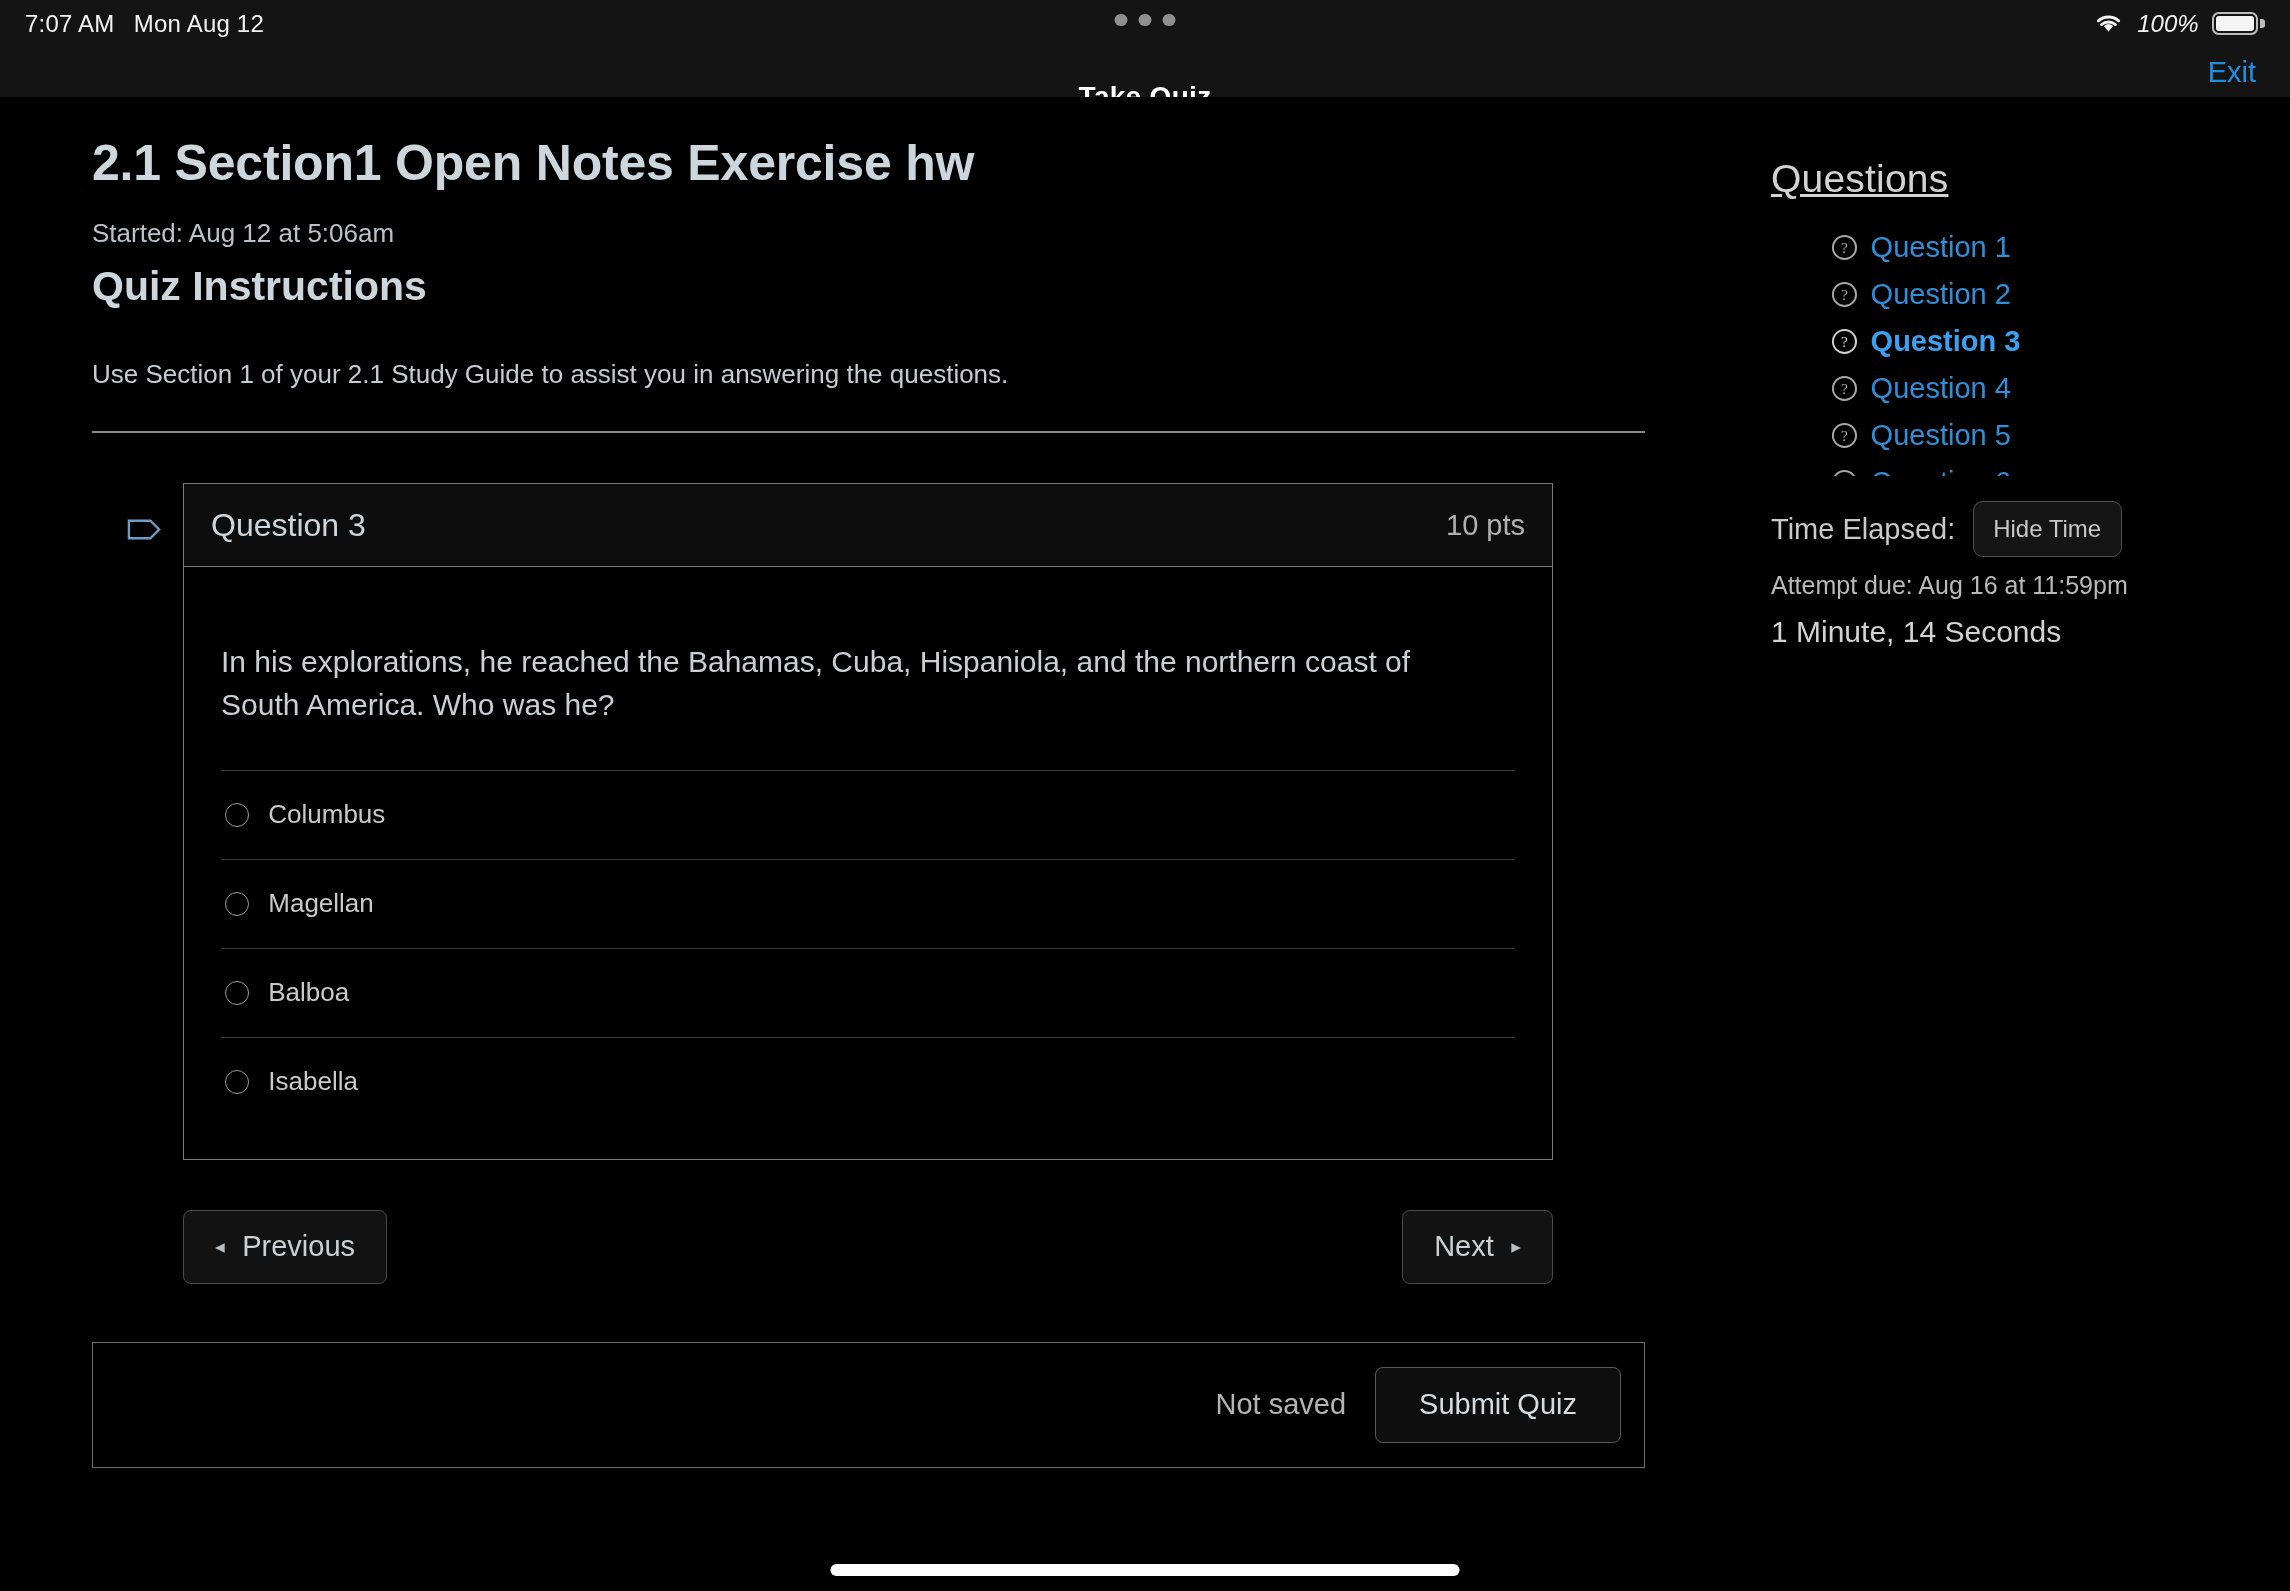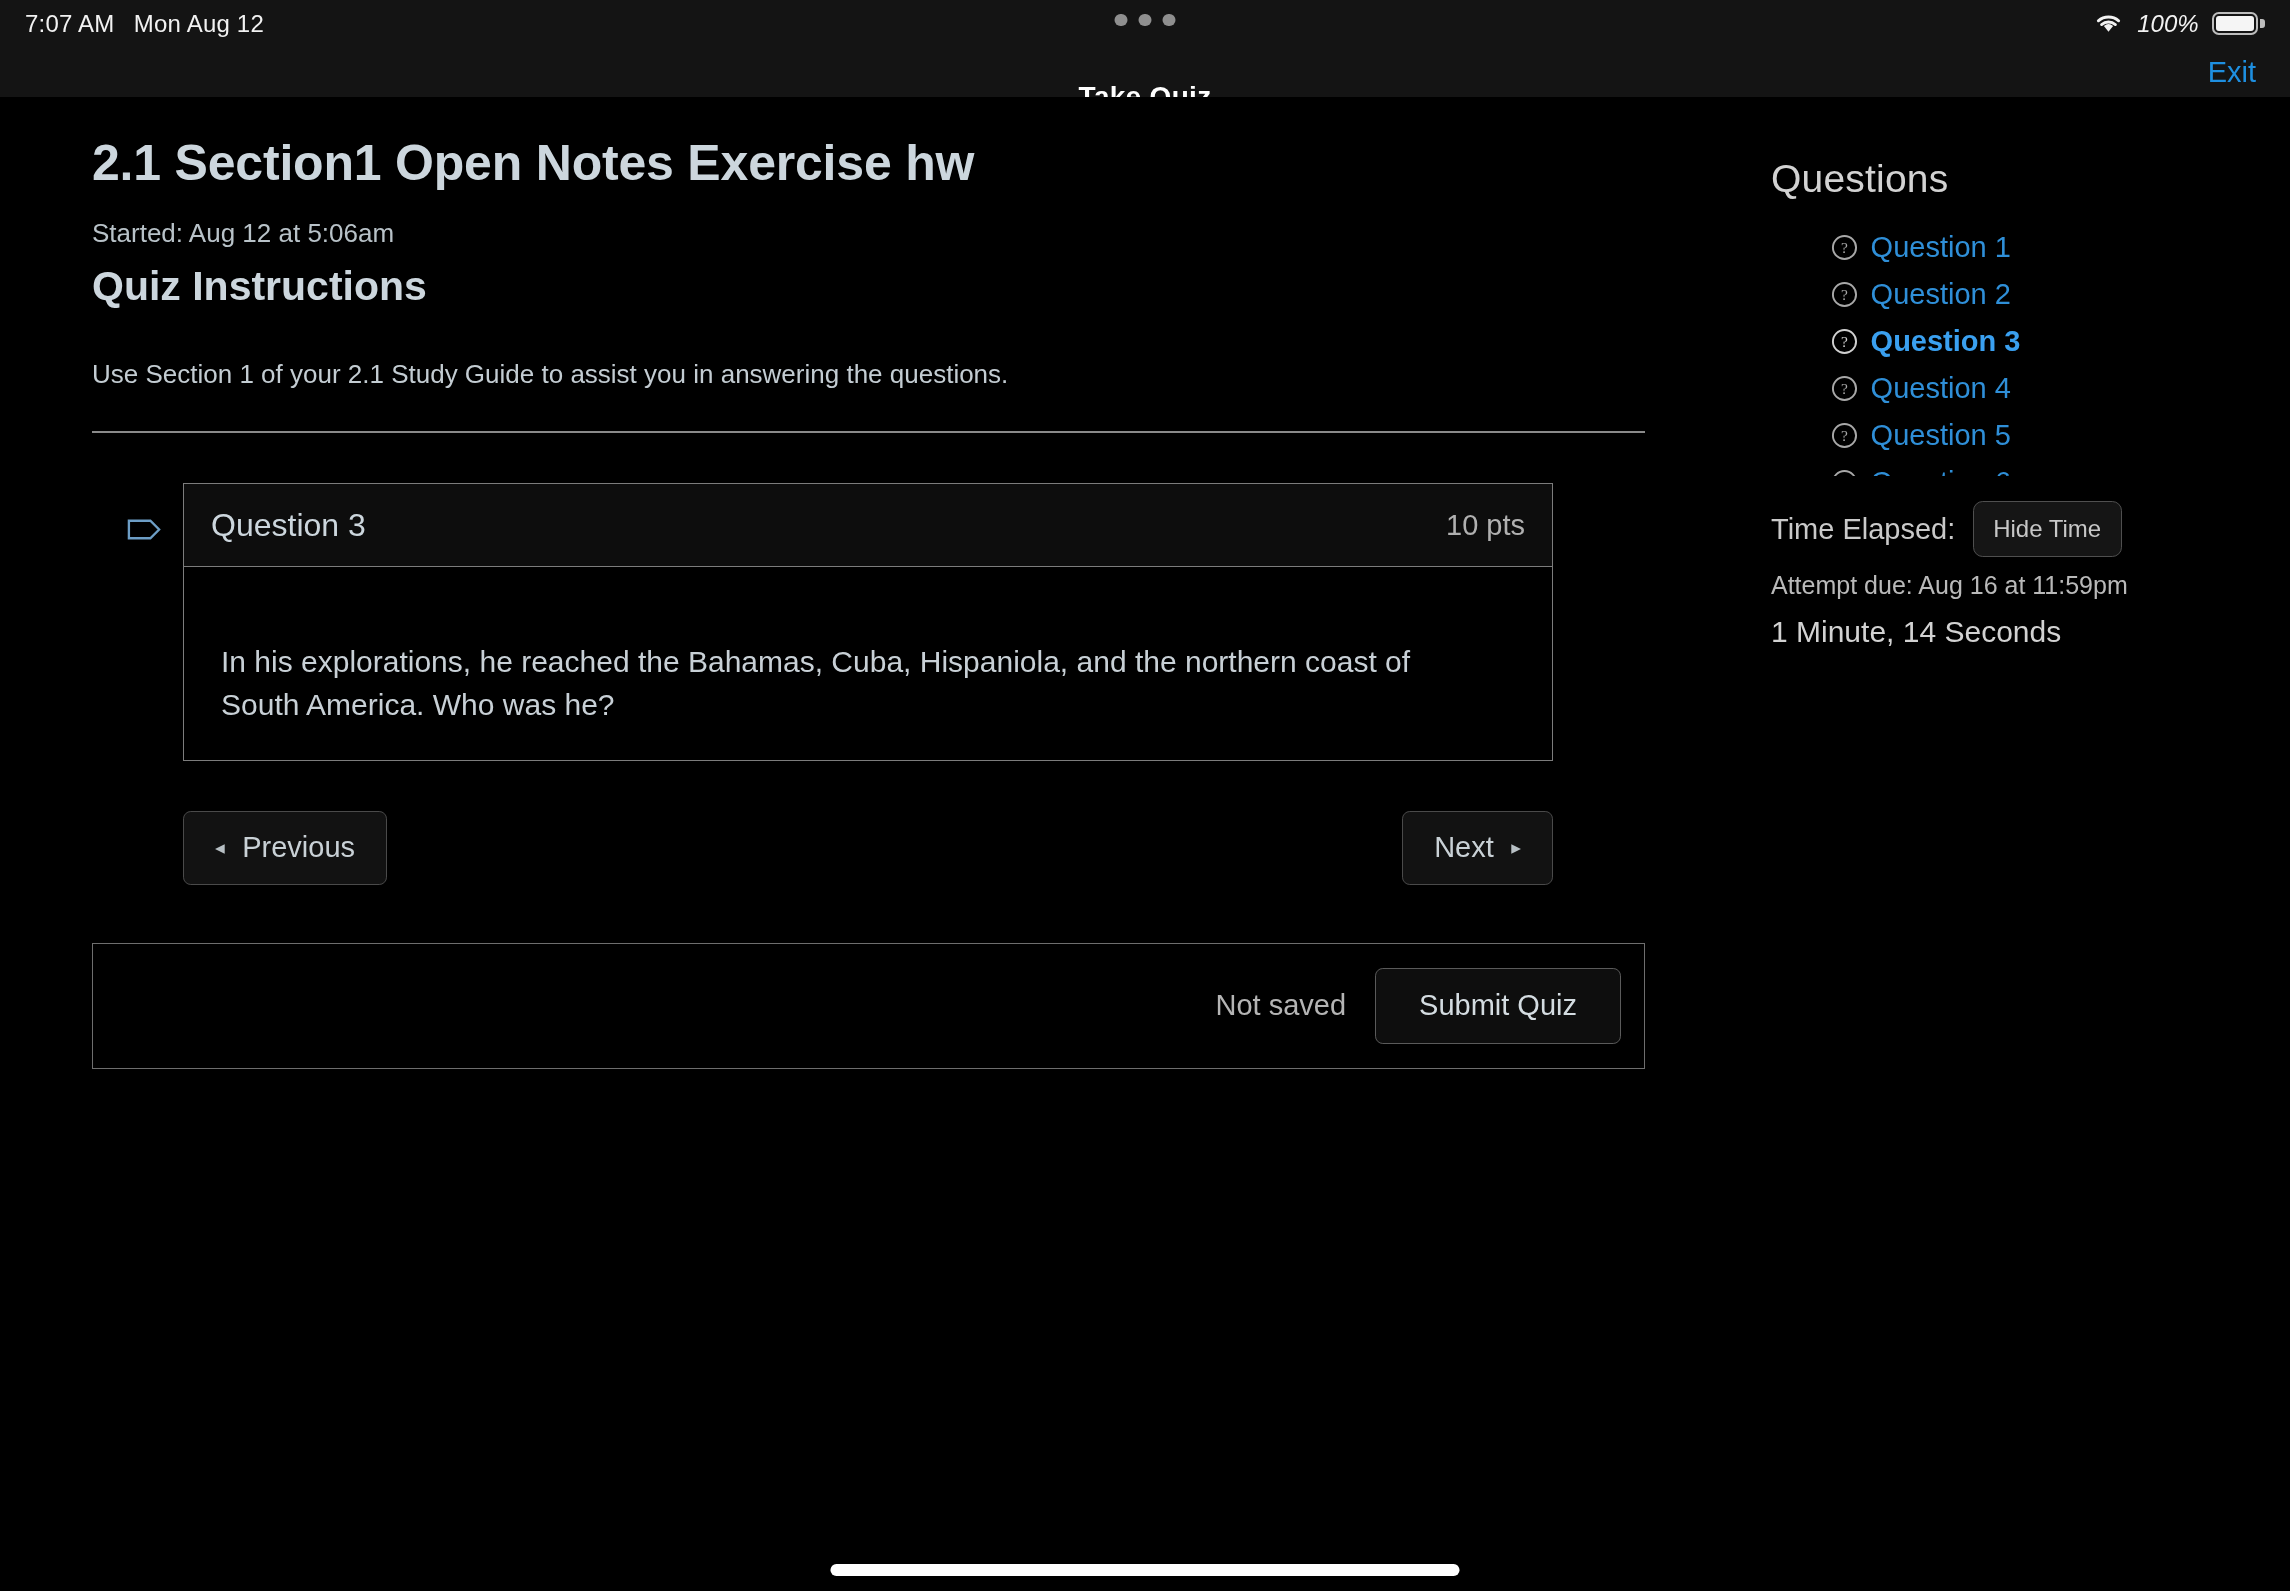--- a/index.html
+++ b/index.html
@@ -147,21 +147,21 @@
   #not-saved { color: #b4b4b4; font-size: 29px; }
   #submit-quiz-button {
     background: #0e0e0e; border: 1.9px solid #5a5a5a; border-radius: 7.8px;
     color: #d4dce1; font-size: 29px; font-family: inherit;
     height: 76px; padding: 0 43px; cursor: pointer;
   }
 
   
   #sidebar { position: absolute; left: 1771px; top: 0; width: 446px; }
   #sidebar-heading {
-    color: #d2d2d2; font-size: 39px; margin-top: 60px; letter-spacing: 0.2px;
+    color: #d2d2d2; font-size: 39px; margin-top: 60px; letter-spacing: 0.2px; text-decoration: underline;
   }
   #question-list {
     margin-top: 23px; margin-left: 60px;
     height: 252px; overflow: hidden; position: relative;
   }
   .q-link-row {
     display: flex; align-items: center; gap: 12.6px;
     height: 47px; cursor: pointer;
   }
   .q-mark-icon { width: 27px; height: 27px; flex: 0 0 auto; }
@@ -243,20 +243,43 @@
         </svg>
       </div>
 
       <div id="question-card">
         <div id="question-header">
           <span id="question-name">Question 3</span>
           <span id="question-points">10 pts</span>
         </div>
         <div id="question-body">
           <div id="question-text">In his explorations, he reached the Bahamas, Cuba, Hispaniola, and the northern coast of South America.  Who was he?</div>
+          <div id="answers">
+
+            <label class="answer-row">
+              <span class="radio"></span>
+              <span class="answer-label">Columbus</span>
+            </label>
+
+            <label class="answer-row">
+              <span class="radio"></span>
+              <span class="answer-label">Magellan</span>
+            </label>
+
+            <label class="answer-row">
+              <span class="radio"></span>
+              <span class="answer-label">Balboa</span>
+            </label>
+
+            <label class="answer-row">
+              <span class="radio"></span>
+              <span class="answer-label">Isabella</span>
+            </label>
+
+          </div>
         </div>
       </div>
     </div>
 
     <div id="nav-buttons">
       <button class="nav-btn">
         <span class="caret">◂</span>
         <span>Previous</span>
       </button>
       <button class="nav-btn">

